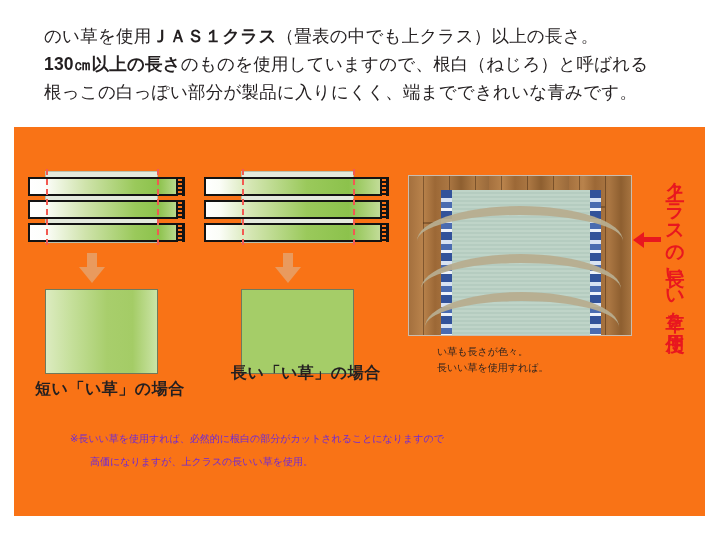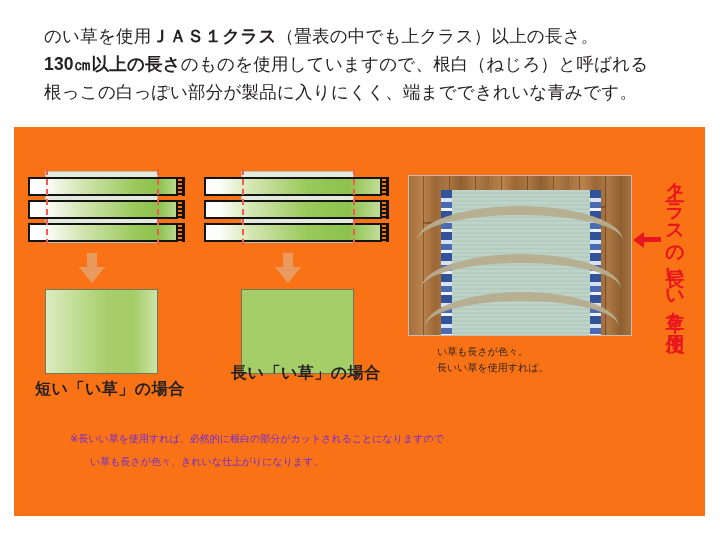--- a/index.html
+++ b/index.html
@@ -337,16 +337,16 @@
 
   <div id="photocaption">
     <span class="ln">い草も長さが色々。</span>
     <span class="ln">長いい草を使用すれば。</span>
   </div>
 
   <div id="vtext">上クラスの長いい草を使用</div>
 
   <div id="note">
     <span class="ln">※長いい草を使用すれば、必然的に根白の部分がカットされることになりますので</span>
-    <span class="ln indent">い草も長さが色々、きれいな仕上がりになります。</span>
+    <span class="ln indent">高価になりますが、上クラスの長いい草を使用。</span>
   </div>
 
 </div>
 
 </body></html>

